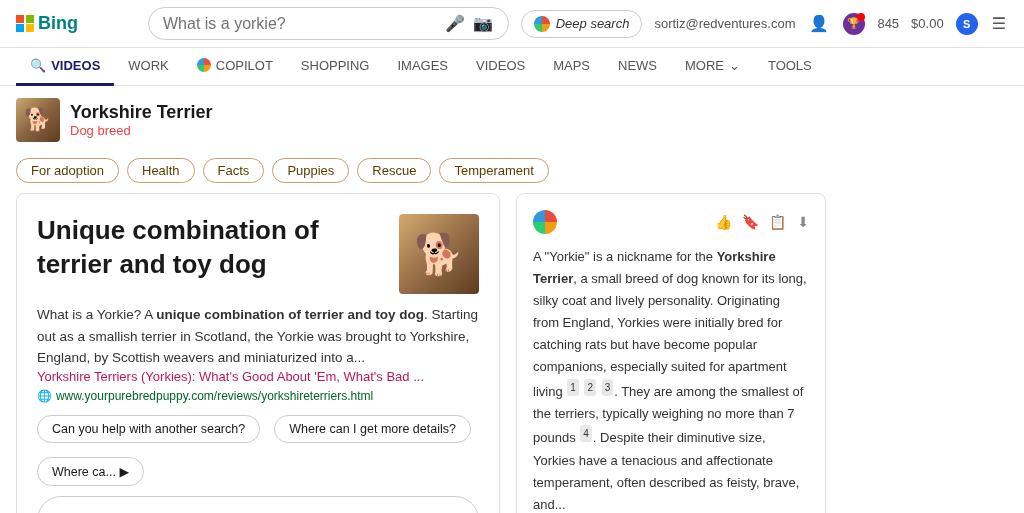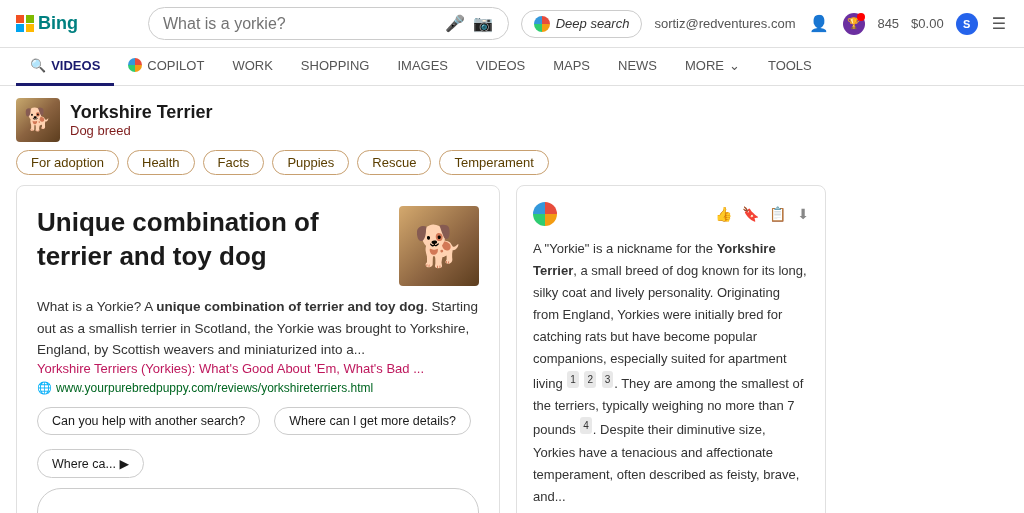--- a/index.html
+++ b/index.html
@@ -138,36 +138,37 @@
       font-size: 22px;
       overflow: hidden;
     }
     .entity-info h2 {
       font-size: 18px;
       font-weight: bold;
       color: #1a1a1a;
     }
     .entity-info p {
       font-size: 13px;
-      color: #7f1d1d;
+      color: #ef4444;
     }
     .entity-tags {
       display: flex;
       flex-wrap: wrap;
       gap: 8px;
       padding: 0 16px 10px 16px;
     }
     .entity-tag {
       border: 1px solid #c8a070;
       border-radius: 20px;
       padding: 4px 14px;
       font-size: 13px;
       color: #5a3e00;
       cursor: pointer;
       background: #fff;
+      margin-top: 8px;
     }
 
     
     .main-content {
       display: flex;
       gap: 0;
       padding: 0 16px;
     }
     .left-panel {
       flex: 1;
@@ -390,25 +391,25 @@
     </button>
   </div>
 </div>
 
 <div class="nav">
   <div class="nav-item active">
     <span>🔍</span>
     <span>VIDEOS</span>
   </div>
   <div class="nav-item">
+    <span>WORK</span>
+  </div>
+  <div class="nav-item">
     <div class="copilot-icon" style="width:14px;height:14px;"></div>
     <span>COPILOT</span>
-  </div>
-  <div class="nav-item">
-    <span>WORK</span>
   </div>
   <div class="nav-item">
     <span>SHOPPING</span>
   </div>
   <div class="nav-item">
     <span>IMAGES</span>
   </div>
   <div class="nav-item">
     <span>VIDEOS</span>
   </div>

